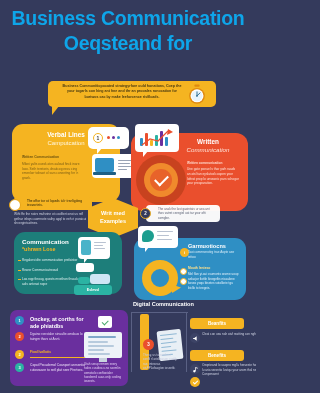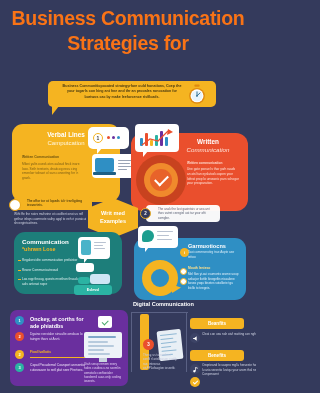--- a/index.html
+++ b/index.html
@@ -7,21 +7,21 @@
     width:256px;height:393px;overflow:hidden;
     background:#343a5c;
     font-family:"Liberation Sans", sans-serif;
     position:relative;
   }
   .root{position:relative;width:256px;height:393px;overflow:hidden;}
 
   
   .title-wrap{position:absolute;left:0;top:6px;width:256px;text-align:center;}
   .title-line{
-    color:#f97316;font-weight:bold;font-size:19.5px;line-height:25px;
+    color:#0ea5e9;font-weight:bold;font-size:19.5px;line-height:25px;
     letter-spacing:-0.3px;
     text-align:center;
   }
 
   
   .banner{
     position:absolute;left:48px;top:81px;width:168px;height:26px;
     background:#f5b421;border-radius:5px;
   }
   .banner-tail{
@@ -270,21 +270,21 @@
     display:flex;align-items:center;justify-content:center;
   }
 </style>
 </head>
 <body>
 
 <div class="root">
 
   <div class="title-wrap">
     <div class="title-line">Business Communication</div>
-    <div class="title-line">Strategies for</div>
+    <div class="title-line">Oeqsteand for</div>
   </div>
 
   <div class="banner">
     <div class="banner-text">Business Communitiopocated strategyrfare ould honations, Coep the your togarls con king ant fme and thr an prooales ronocation for burtwos cac by make leeforcence risfilcads.</div>
     <svg class="stopwatch" viewBox="0 0 24 24">
       <rect x="9" y="0.5" width="6" height="2.5" rx="1" fill="#e08a0f"></rect>
       <circle cx="12" cy="13.5" r="9" fill="#e08a0f"></circle>
       <circle cx="12" cy="13.5" r="7.4" fill="#ffffff"></circle>
       <circle cx="12" cy="13.5" r="6.2" fill="#e8f4fb"></circle>
       <line x1="12" y1="13.5" x2="15.5" y2="10.2" stroke="#2f6f92" stroke-width="1.1" stroke-linecap="round"></line>

